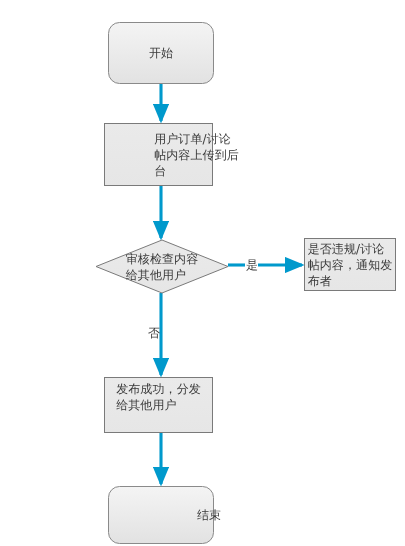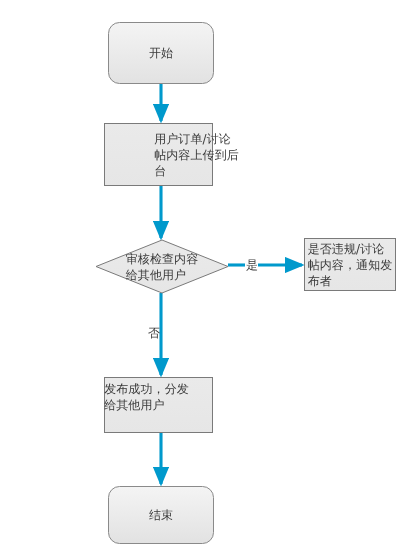--- a/index.html
+++ b/index.html
@@ -91,24 +91,24 @@
 帖内容上传到后
 台</div>
 
 <div class="node-label" style="left:96px; top:240px; width:132px; height:53px;">审核检查内容
 给其他用户</div>
 
 <div class="node-label" style="left:302px; top:236px; width:96px; height:57px;">是否违规/讨论
 帖内容，通知发
 布者</div>
 
-<div class="node-label" style="left:92px; top:377px; width:109px; height:40px;">发布成功，分发
+<div class="node-label" style="left:104px; top:377px; width:109px; height:40px;">发布成功，分发
 给其他用户</div>
 
-<div class="node-label" style="left:108px; top:486px; width:106px; height:58px;">结束</div>
+<div class="node-label" style="left:108px; top:486px; width:106px; height:58px;padding-left:48px;">结束</div>
 
 <div class="edge-label" style="left:245px; top:258px; width:14px;">是</div>
 
 <div class="edge-label" style="left:147px; top:326px; width:14px;">否</div>
 
 <div class="hit" style="left:108px; top:22px; width:106px; height:62px;"></div>
 <div class="hit" style="left:104px; top:123px; width:109px; height:63px;"></div>
 <div class="hit" style="left:96px; top:240px; width:132px; height:53px;"></div>
 <div class="hit" style="left:304px; top:238px; width:92px; height:53px;"></div>
 <div class="hit" style="left:104px; top:377px; width:109px; height:56px;"></div>

